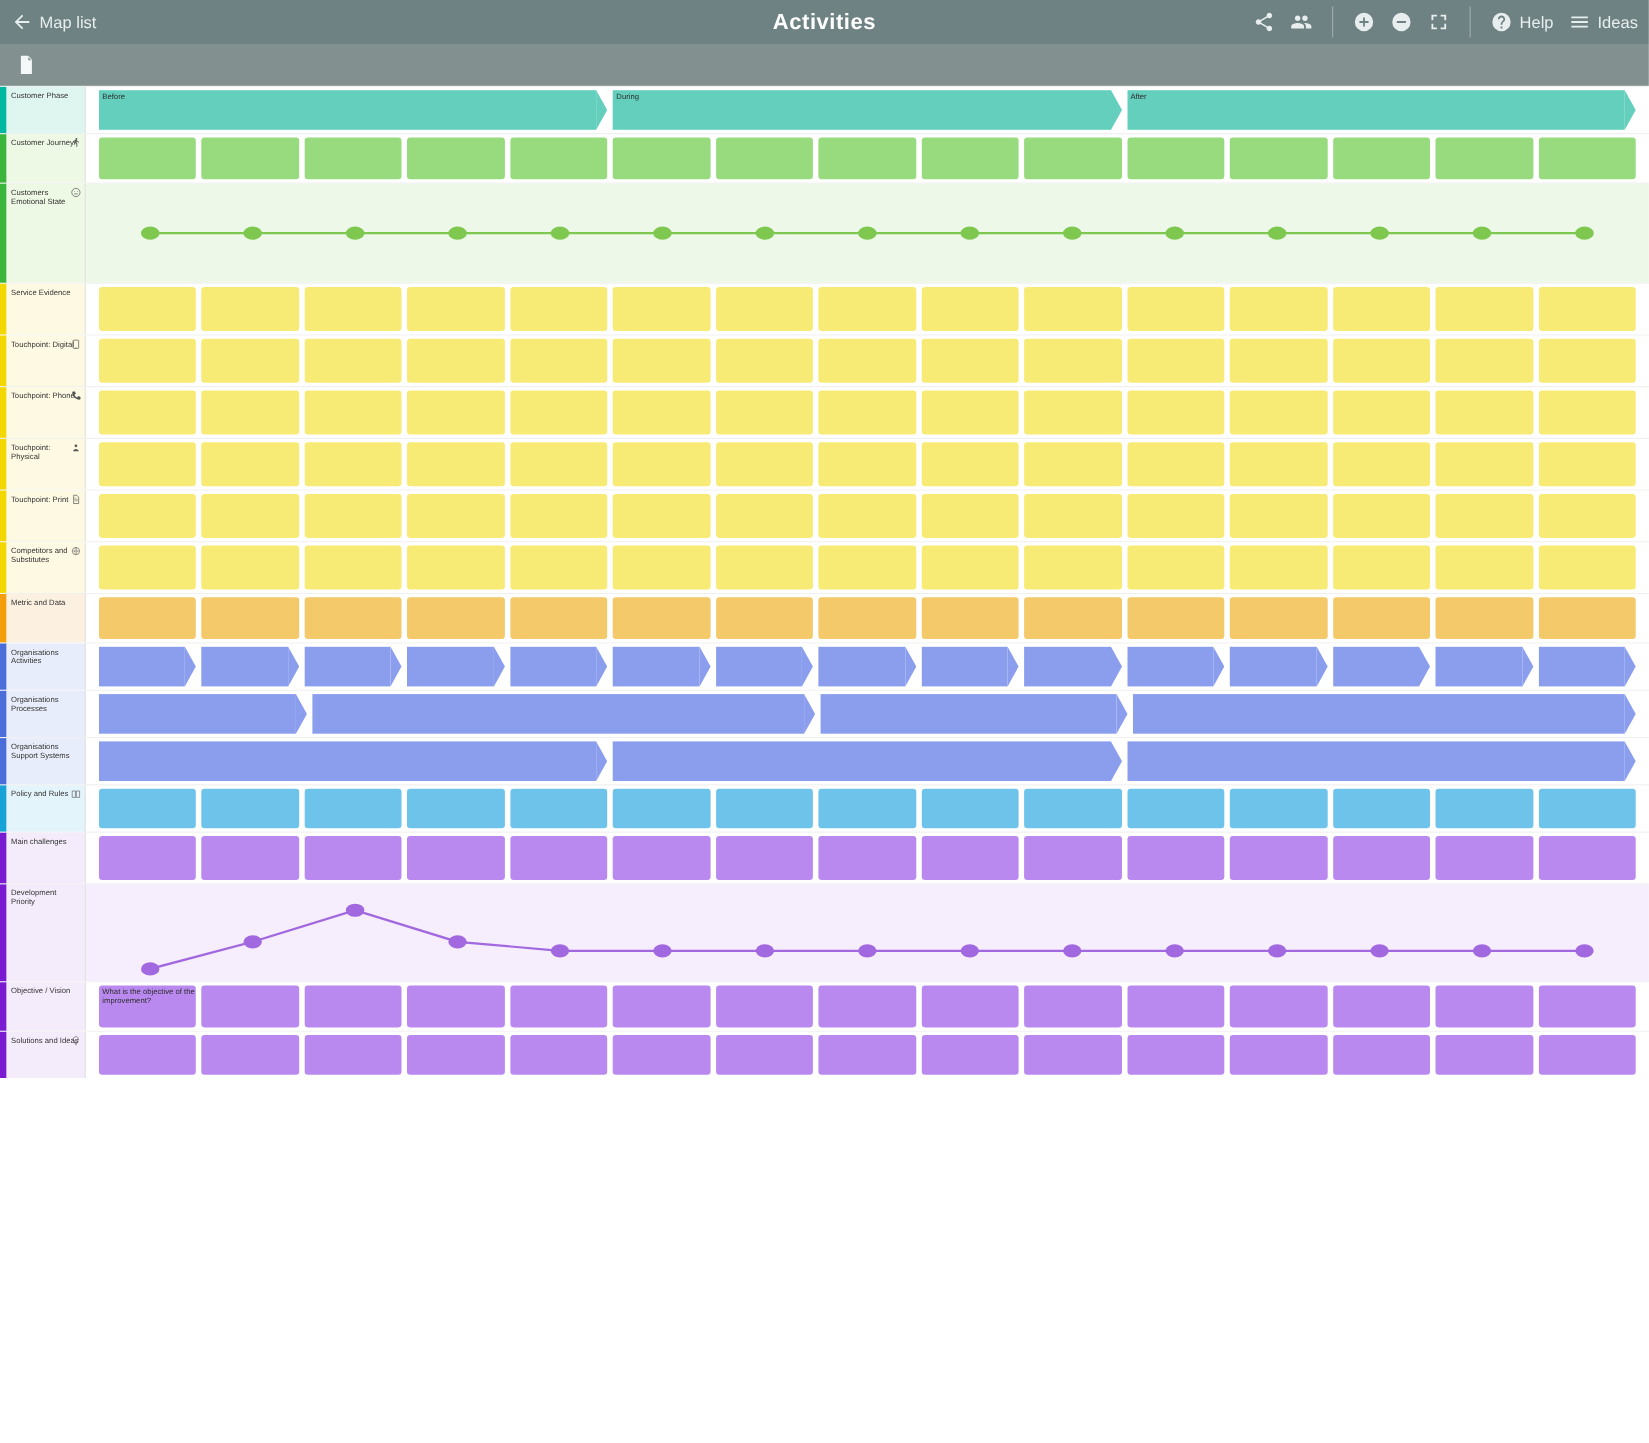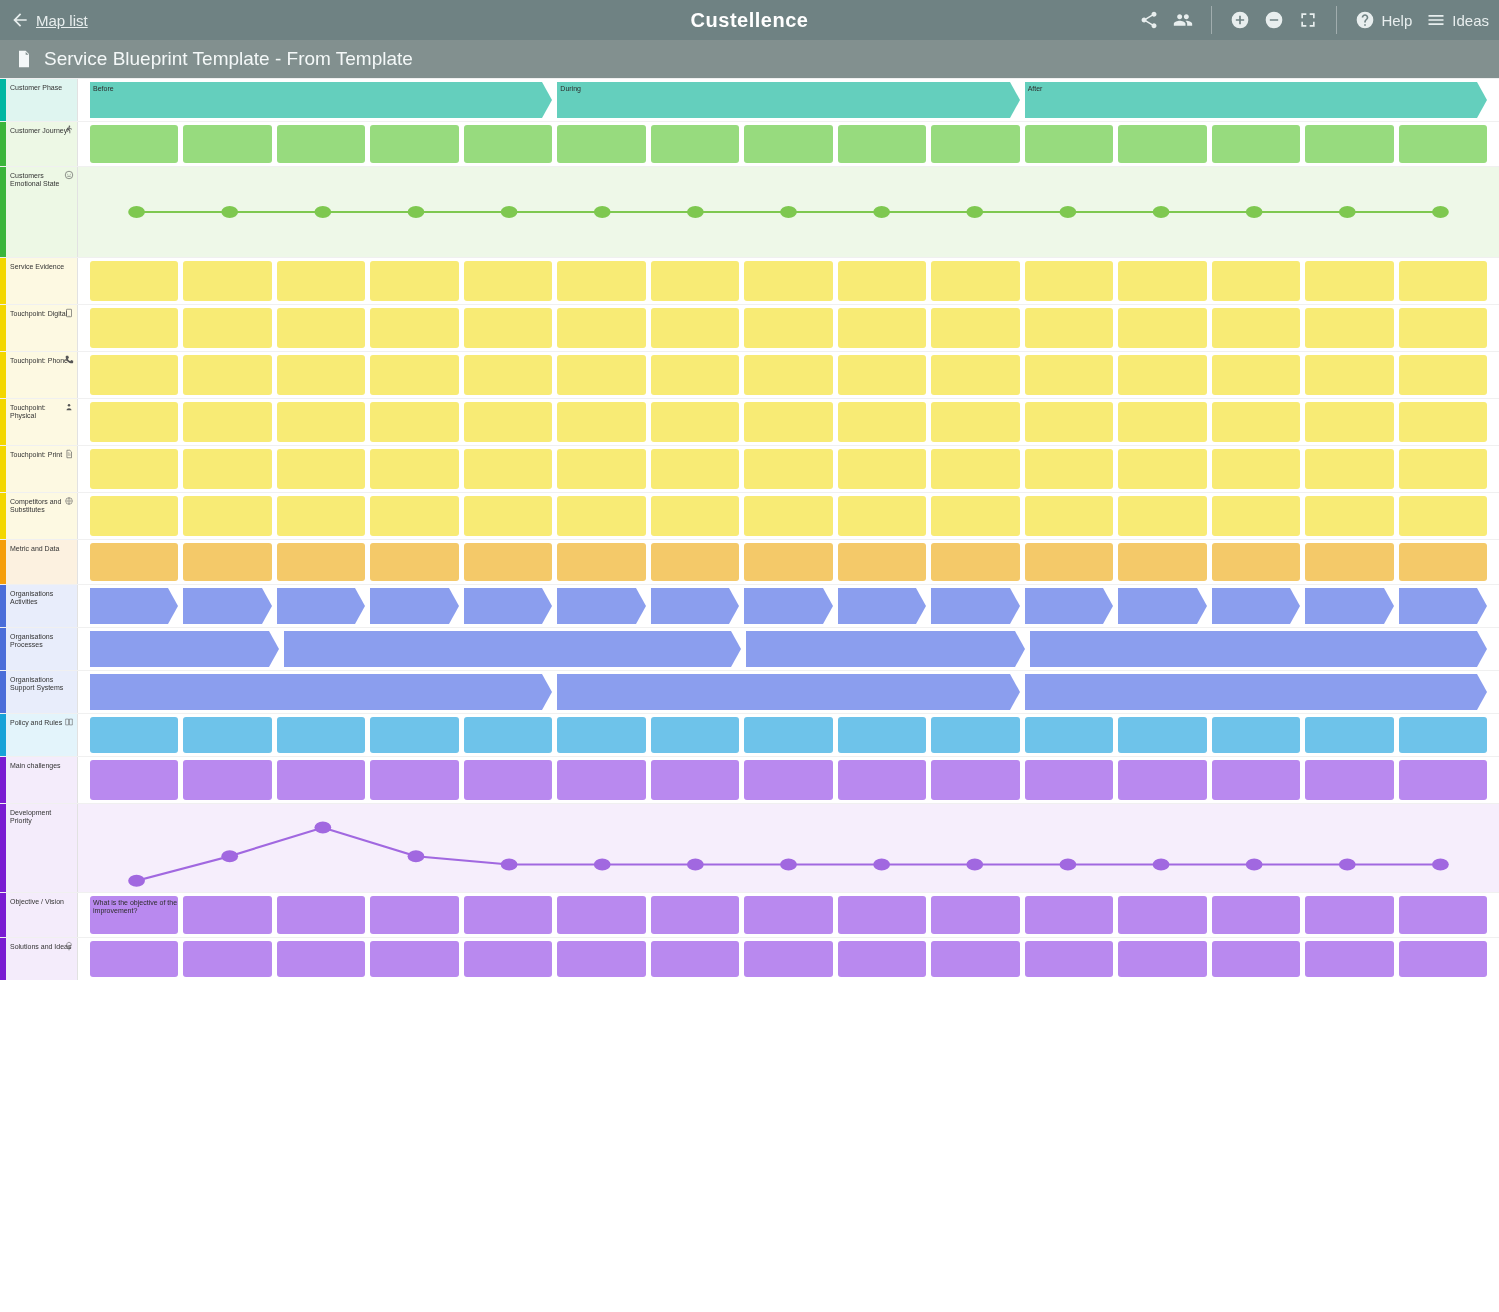--- a/index.html
+++ b/index.html
@@ -8,21 +8,21 @@
   .hdr {
     position: relative;
     height: 40px;
     background: #6f8283;
     display: flex;
     align-items: center;
     color: #e8eeee;
     font-size: 15px;
     padding: 0 10px;
   }
-  .hdr-left { display:flex; align-items:center; gap:6px; cursor:pointer;text-decoration:underline; }
+  .hdr-left { display:flex; align-items:center; gap:6px; cursor:pointer; }
   .hdr-center { position:absolute; left:50%; transform:translateX(-50%); font-weight:600; font-size:20px; letter-spacing:0.5px; color:#fff; }
   .hdr-right { margin-left:auto; display:flex; align-items:center; gap:14px; }
   .hdr-sep { width:1px; height:28px; background: rgba(255,255,255,0.35); margin: 0 4px; }
   .hdr-btn { display:flex; align-items:center; gap:6px; cursor:pointer; color:#e8eeee; }
   .icon { display:inline-flex; width:20px; height:20px; }
   .icon svg { width:100%; height:100%; fill:#e8eeee; }
   .subhdr {
     height: 38px;
     background: #82908f;
     display:flex; align-items:center; gap:10px;
@@ -96,21 +96,21 @@
 
 <div class="hdr">
   <div class="hdr-left hdr-btn">
     <span class="icon">
       <svg viewBox="0 0 24 24">
           <path d="M20 11H7.8l5.6-5.6L12 4l-8 8 8 8 1.4-1.4L7.8 13H20z"></path>
         </svg>
     </span>
     <span>Map list</span>
   </div>
-  <div class="hdr-center">Custellence</div>
+  <div class="hdr-center">Activities</div>
   <div class="hdr-right">
     <span class="icon hdr-btn">
       <svg viewBox="0 0 24 24">
           <path d="M18 16c-.8 0-1.5.3-2 .8l-7-4.1c.1-.2.1-.5.1-.7s0-.5-.1-.7l7-4.1c.5.5 1.2.8 2 .8 1.7 0 3-1.3 3-3s-1.3-3-3-3-3 1.3-3 3c0 .2 0 .5.1.7l-7 4.1c-.5-.5-1.2-.8-2-.8-1.7 0-3 1.3-3 3s1.3 3 3 3c.8 0 1.5-.3 2-.8l7 4.1c-.1.2-.1.5-.1.7 0 1.7 1.3 3 3 3s3-1.3 3-3-1.3-3-3-3z"></path>
         </svg>
     </span>
     <span class="icon hdr-btn">
       <svg viewBox="0 0 24 24">
           <path d="M16 11c1.7 0 3-1.3 3-3s-1.3-3-3-3-3 1.3-3 3 1.3 3 3 3zm-8 0c1.7 0 3-1.3 3-3S9.7 5 8 5 5 6.3 5 8s1.3 3 3 3zm0 2c-2.3 0-7 1.2-7 3.5V19h14v-2.5C15 14.2 10.3 13 8 13zm8 0c-.3 0-.6 0-1 .1 1.2.9 2 2 2 3.4V19h6v-2.5c0-2.3-4.7-3.5-7-3.5z"></path>
         </svg>
@@ -150,21 +150,20 @@
     </div>
   </div>
 </div>
 
 <div class="subhdr">
   <span class="icon">
     <svg viewBox="0 0 24 24">
         <path d="M6 2h8l4 4v16H6V2zm8 1.5V7h3.5L14 3.5z"></path>
       </svg>
   </span>
-  <span>Service Blueprint Template - From Template</span>
 </div>
 
 <div class="board" id="board">
     <div class="lane">
     <div class="lane-color" style="background:#00b7a2"></div>
     <div class="lane-label" style="background:#dff5f0">
       <span>Customer Phase</span>
       
     </div>
     <div class="lane-body" style="">

